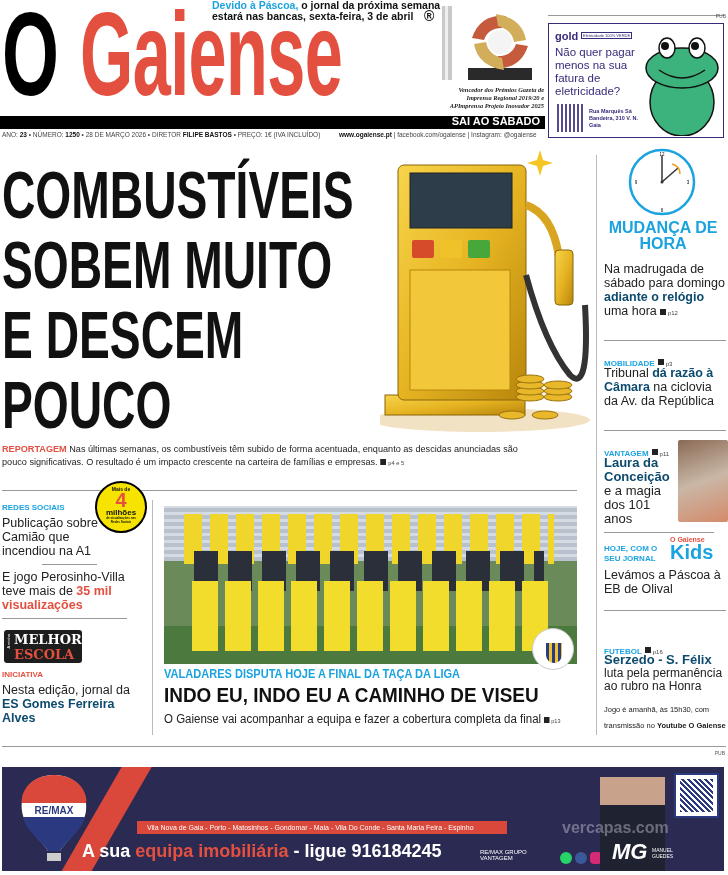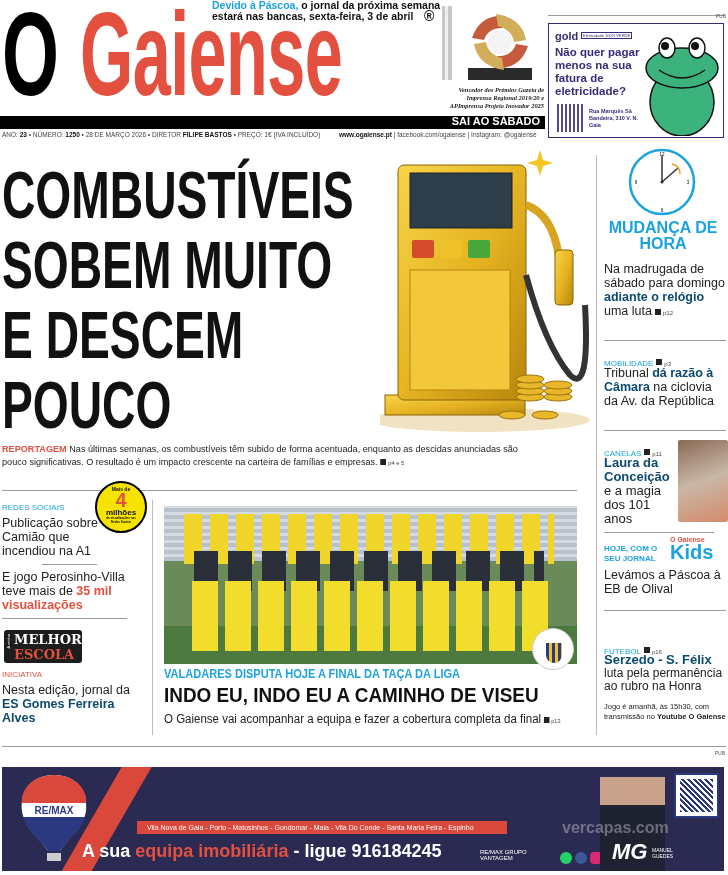--- a/index.html
+++ b/index.html
@@ -17,21 +17,21 @@
 .infoline{left:2px;top:131px;font-size:6.5px;color:#444;width:560px}
 .infoline b{color:#111}
 .infoline .r{position:absolute;left:337px;top:0}
 .pub1{left:546px;top:0;width:182px;height:140px}
 .headline{left:2px;top:160px;font-weight:bold;font-size:66px;line-height:70px;transform:scaleX(0.7);transform-origin:left top;letter-spacing:0;white-space:nowrap}
 .lead{left:2px;top:442px;width:560px;font-size:9.5px;line-height:13px;color:#222;transform:scaleX(0.96);transform-origin:left top}
 .lead .k{color:#e4503f;font-weight:bold}
 .pageref{display:inline-block;width:6px;height:6px;background:#222;margin:0 2px 0 3px;vertical-align:middle}
 .pr{font-size:6px;color:#444}
 .side-col{left:598px;top:140px;width:130px}
-.kicker{font-size:8px;font-weight:normal;color:#1ba3e0;letter-spacing:0}
+.kicker{font-size:8px;font-weight:bold;color:#1ba3e0;letter-spacing:0}
 .hr{height:1px;background:#999}
 .vline{background:#bbb;width:1px}
 .snd{font-size:12.5px;line-height:14px;color:#222}
 .snd b{color:#0c4a6e}
 .left-col{left:2px;top:490px;width:150px}
 .photo{left:164px;top:506px;width:413px;height:158px;background:#6a8a5a;overflow:hidden}
 .badge{left:95px;top:481px;width:52px;height:52px;border-radius:50%;background:#f7e300;border:2px solid #000;text-align:center;font-weight:bold;color:#111}
 .remax{left:2px;top:767px;width:722px;height:104px;background:#2a2a52;overflow:hidden}
 </style>
 </head>
@@ -65,21 +65,21 @@
   <span>ANO: </span><b>23</b><span> • NÚMERO: </span><b>1250</b><span> • 28 DE MARÇO 2026 • DIRETOR </span><b>FILIPE BASTOS</b><span> • PREÇO: 1€ (IVA INCLUÍDO)</span>
   <span class="r"><b>www.ogaiense.pt</b><span> | facebook.com/ogaiense | Instagram: @ogaiense</span></span>
 </div>
 
 <div class="abs pub1">
   <div style="position:absolute;left:2px;top:15px;width:176px;height:1px;background:#999"></div>
   <div style="position:absolute;right:2px;top:13px;font-size:5px;color:#555">PUB</div>
   <div style="position:absolute;left:2px;top:23px;width:176px;height:115px;border:1.5px solid #3a2a7a;background:#fff">
     <div style="position:absolute;left:6px;top:6px;font-size:11px;font-weight:bold;color:#3a2a7a">gold</div>
     <div style="position:absolute;left:32px;top:8px;font-size:4px;color:#3a2a7a;border:0.5px solid #3a2a7a;padding:0 1px">Eletricidade 100% VERDE</div>
-    <div style="position:absolute;left:6px;top:22px;width:92px;font-size:11.5px;line-height:13px;font-weight:bold;color:#3a2a7a">Não quer pagar menos na sua fatura de eletricidade?</div>
+    <div style="position:absolute;left:6px;top:22px;width:92px;font-size:11.5px;line-height:13px;font-weight:normal;color:#3a2a7a">Não quer pagar menos na sua fatura de eletricidade?</div>
     <div style="position:absolute;left:8px;top:80px;width:28px;height:28px;background:repeating-linear-gradient(90deg,#3a2a7a 0 2px,#fff 2px 4px),#3a2a7a;opacity:.85"></div>
     <div style="position:absolute;left:40px;top:84px;width:50px;font-size:5.5px;line-height:7px;font-weight:bold;color:#3a2a7a">Rua Marquês Sá Bandeira, 310 V. N. Gaia</div>
     <svg style="position:absolute;left:92px;top:10px" width="82" height="102" viewBox="0 0 82 102">
       <ellipse cx="41" cy="68" rx="32" ry="34" fill="#3cb37c" stroke="#111" stroke-width="1.5"></ellipse>
       <ellipse cx="41" cy="34" rx="36" ry="20" fill="#3cb37c" stroke="#111" stroke-width="1.5"></ellipse>
       <ellipse cx="26" cy="14" rx="8" ry="10" fill="#fff" stroke="#111" stroke-width="1.5"></ellipse>
       <ellipse cx="56" cy="14" rx="8" ry="10" fill="#fff" stroke="#111" stroke-width="1.5"></ellipse>
       <circle cx="24" cy="12" r="4" fill="#111"></circle>
         <circle cx="54" cy="12" r="4" fill="#111"></circle>
       <path d="M18,36 Q41,52 64,36" fill="none" stroke="#111" stroke-width="1.5"></path>
@@ -140,40 +140,40 @@
     <line x1="34" y1="34" x2="50" y2="20" stroke="#333" stroke-width="1.5"></line>
     <path d="M44,16 Q52,18 52,26" fill="none" stroke="#f29a20" stroke-width="1.5"></path>
     <circle cx="34" cy="34" r="1.5" fill="#333"></circle>
     <text x="34" y="8" font-size="4.5" text-anchor="middle" font-family="Liberation Sans, sans-serif">12</text>
     <text x="34" y="64" font-size="4.5" text-anchor="middle" font-family="Liberation Sans, sans-serif">6</text>
     <text x="60" y="36" font-size="4.5" text-anchor="middle" font-family="Liberation Sans, sans-serif">3</text>
     <text x="8" y="36" font-size="4.5" text-anchor="middle" font-family="Liberation Sans, sans-serif">9</text>
   </svg>
   <div style="position:absolute;left:0;top:80px;width:130px;text-align:center;font-size:16px;line-height:16px;font-weight:bold;color:#1ba3e0">MUDANÇA DE HORA</div>
   <div class="snd" style="position:absolute;left:6px;top:122px;width:124px">
-    <span>Na madrugada de sábado para domingo </span><b>adiante o relógio</b><span> uma luta</span><span class="pageref"></span><span class="pr">p12</span>
+    <span>Na madrugada de sábado para domingo </span><b>adiante o relógio</b><span> uma hora</span><span class="pageref"></span><span class="pr">p12</span>
   </div>
   <div class="hr" style="position:absolute;left:6px;top:200px;width:122px"></div>
   <div style="position:absolute;left:6px;top:212px"><span class="kicker">MOBILIDADE</span><span class="pageref"></span><span class="pr">p3</span></div>
   <div class="snd" style="position:absolute;left:6px;top:226px;width:124px"><span>Tribunal </span><b>dá razão à Câmara</b><span> na ciclovia da Av. da República</span></div>
   <div class="hr" style="position:absolute;left:6px;top:290px;width:122px"></div>
-  <div style="position:absolute;left:6px;top:302px"><span class="kicker">CANELAS</span><span class="pageref"></span><span class="pr">p11</span></div>
+  <div style="position:absolute;left:6px;top:302px"><span class="kicker">VANTAGEM</span><span class="pageref"></span><span class="pr">p11</span></div>
   <div class="snd" style="position:absolute;left:6px;top:316px;width:74px;font-size:13px"><b>Laura da Conceição</b> <span>e a magia dos 101 anos</span></div>
   <div style="position:absolute;left:80px;top:300px;width:50px;height:82px;background:linear-gradient(160deg,#8a6a55,#c9b7a6 50%,#d48a6a);border-radius:2px"></div>
   <div class="hr" style="position:absolute;left:6px;top:392px;width:110px"></div>
   <div style="position:absolute;left:6px;top:404px;width:62px;font-size:8px;line-height:10px;font-weight:bold;color:#1ba3e0">HOJE, COM O SEU JORNAL</div>
   <div style="position:absolute;left:72px;top:396px">
     <div style="font-size:7px;color:#e4503f;font-weight:bold">O Gaiense</div>
     <div style="font-size:20px;line-height:18px;font-weight:bold;color:#1ba3e0">Kids</div>
   </div>
   <div class="snd" style="position:absolute;left:6px;top:428px;width:124px">Levámos a Páscoa à EB de Olival</div>
   <div class="hr" style="position:absolute;left:6px;top:470px;width:122px"></div>
   <div style="position:absolute;left:6px;top:500px"><span class="kicker">FUTEBOL</span><span class="pageref"></span><span class="pr">p16</span></div>
   <div class="snd" style="position:absolute;left:6px;top:513px;width:124px;font-size:12px;line-height:13px"><b style="font-size:13px">Serzedo - S. Félix</b><br><span>luta pela permanência ao rubro na Honra</span></div>
-  <div style="position:absolute;left:6px;top:562px;width:124px;font-size:7.5px;line-height:10px;color:#222"><span>Jogo é amanhã, às 15h30, com transmissão no </span><b>Youtube O Gaiense</b></div>
+  <div style="position:absolute;left:6px;top:562px;width:124px;font-size:7.5px;line-height:16px;color:#222"><span>Jogo é amanhã, às 15h30, com transmissão no </span><b>Youtube O Gaiense</b></div>
 </div>
 
 <div class="abs hr" style="left:2px;top:490px;width:575px"></div>
 <div class="abs vline" style="left:152px;top:500px;height:235px"></div>
 <div class="abs left-col">
   <div class="kicker" style="position:absolute;left:0;top:13px">REDES SOCIAIS</div>
   <div class="snd" style="position:absolute;left:0;top:26px;width:120px">Publicação sobre Camião que incendiou na A1</div>
   <div class="hr" style="position:absolute;left:40px;top:74px;width:55px"></div>
   <div class="snd" style="position:absolute;left:0;top:80px;width:145px"><span>E jogo Perosinho-Villa teve mais de </span><b style="color:#e4503f">35 mil visualizações</b></div>
   <div class="hr" style="position:absolute;left:0;top:128px;width:125px"></div>

